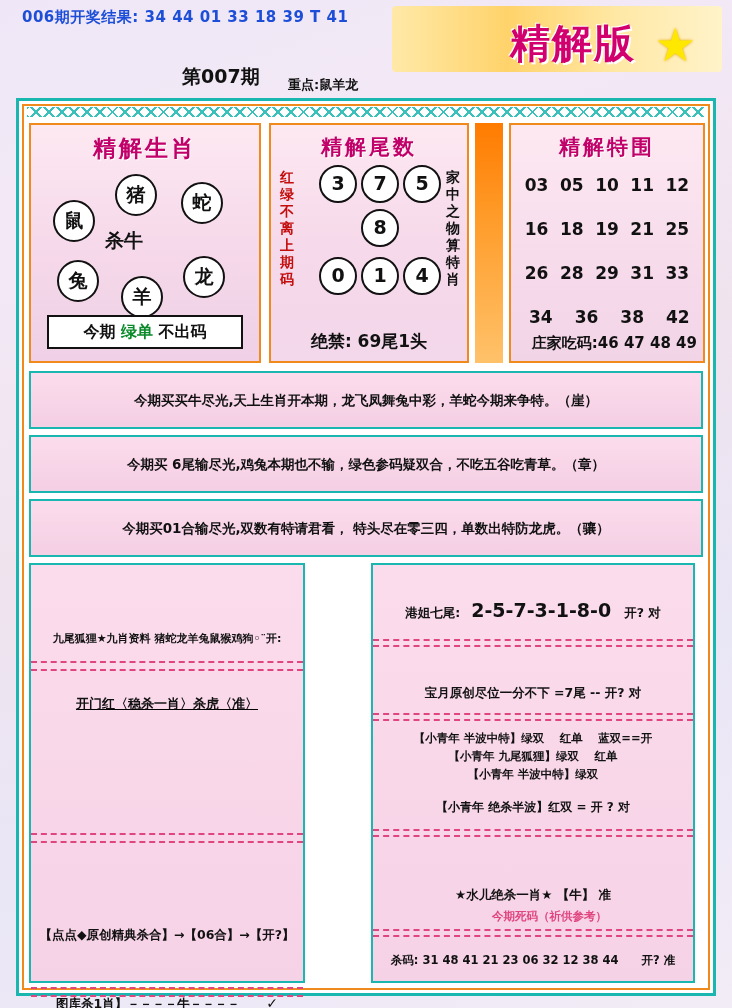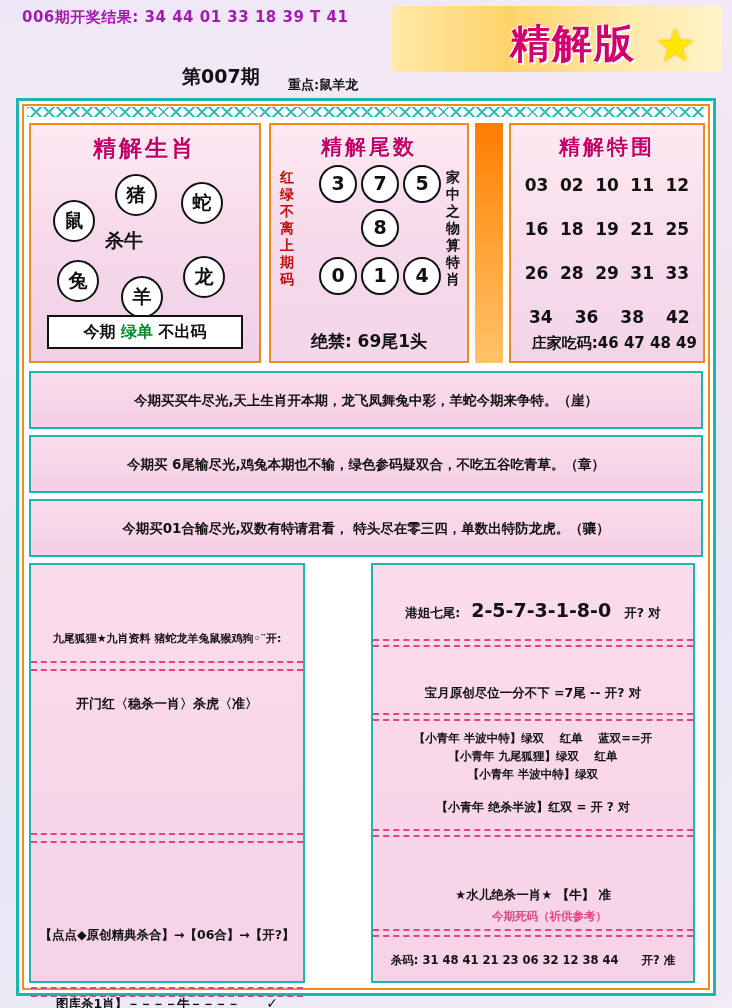--- a/index.html
+++ b/index.html
@@ -7,21 +7,21 @@
     width:732px;height:1008px;
     font-family:"DejaVu Sans", sans-serif;
     background:linear-gradient(160deg,#efe7f7 0%,#f3e9f6 20%,#efe3ee 45%,#e9e6f6 70%,#f2ecf6 100%);
     position:relative;overflow:hidden;
   }
   .page{position:absolute;inset:0;}
 
   
   .topline{
     position:absolute;left:22px;top:8px;
-    font-size:15px;font-weight:bold;color:#a21caf;
+    font-size:15px;font-weight:bold;color:#1d4ed8;
     letter-spacing:0.5px;font-family:"DejaVu Sans", sans-serif;
   }
   .issue{
     position:absolute;left:182px;top:64px;
     font-size:19px;font-weight:bold;color:#111;
   }
   .keypoint{
     position:absolute;left:288px;top:76px;
     font-size:13px;font-weight:bold;color:#111;
   }
@@ -141,21 +141,21 @@
   .dash{
     border-top:2px dashed #e0457f;margin:0;height:0;
   }
   .celltxt{
     text-align:center;font-size:12px;color:#111;font-weight:bold;padding:0 6px;
   }
   .big{font-size:19px;font-weight:bold;}
   .pink{color:#e0457f;padding-left:39px;}
 
   .left-b1{position:absolute;top:10px;left:0;right:0;}
-  .left-b2{position:absolute;top:100px;left:0;right:0;}
+  .left-b2{position:absolute;top:100px;left:0;right:0;text-decoration:underline;}
   .left-b3{position:absolute;top:180px;left:0;right:0;}
   .left-b4{position:absolute;top:300px;left:0;right:0;}
   .left-b5{position:absolute;top:360px;left:0;right:0;}
   .left-b6{position:absolute;top:430px;left:0;right:0;}
   .tick{margin-left:22px;font-size:14px;}
 </style>
 </head>
 <body>
 
 <div class="page">
@@ -226,21 +226,21 @@
         <div class="ban">绝禁: 69尾1头</div>
       </div>
 
       <div class="stripe"></div>
 
       <div class="panel p3">
         <div class="ptitle sm">精解特围</div>
         <div style="margin-top:14px;">
           <div class="numrow">
             <span>03</span>
-            <span>02</span>
+            <span>05</span>
             <span>10</span>
             <span>11</span>
             <span>12</span>
           </div>
           <div class="numrow" style="margin-top:24px;">
             <span>16</span>
             <span>18</span>
             <span>19</span>
             <span>21</span>
             <span>25</span>

